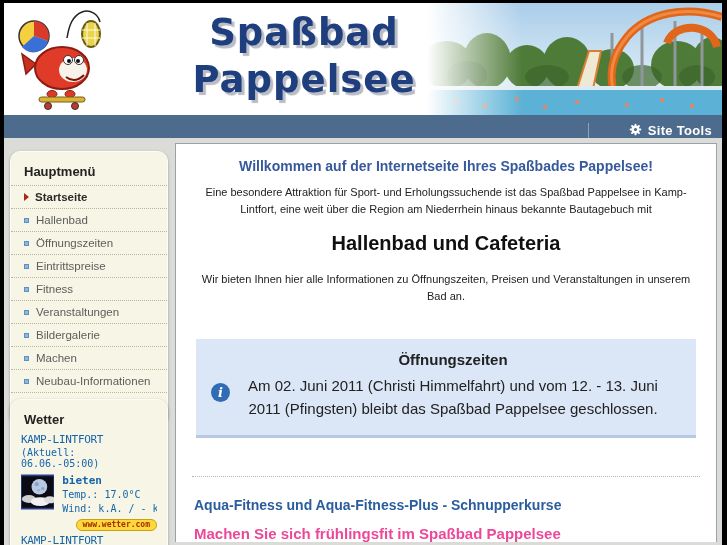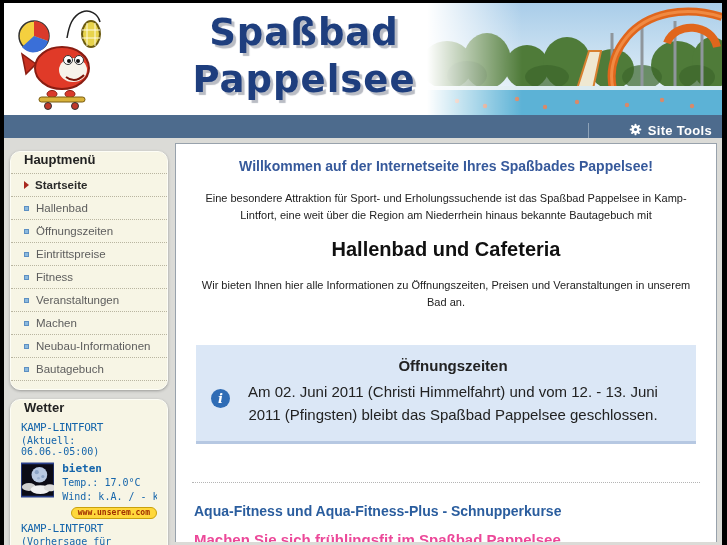--- a/index.html
+++ b/index.html
@@ -19,21 +19,21 @@
   .toolbar-right { position:absolute; right:10px; top:8px; height:100%; display:flex; align-items:flex-start; }
   .st-sep { width:1px; height:15px; background:#8da2b8; margin-right:40px; }
   .st-gear { display:flex; align-items:center; margin-right:6px; }
   .st-label { color:#fff; font-weight:bold; font-size:13px; letter-spacing:.3px; }
 
   
   .side-box { position:absolute; left:6px; width:158px; background:#f7f5e5;
     border:1px solid #fdfdf6; border-radius:10px; box-shadow:0 1px 3px rgba(0,0,0,.3); overflow:hidden; }
   .menu-box { top:148px; }
   .weather-box { top:396px; height:170px; }
-  .box-title { font-size:13px; font-weight:bold; color:#222; padding:0 13px 6px 13px; }
+  .box-title { font-size:13px; font-weight:bold; color:#222; padding:12px 13px 6px 13px; }
 
   .menu-list { list-style:none; padding-bottom:8px; }
   .menu-item { display:flex; align-items:center; padding:5px 12px 5px 13px;
     border-top:1px dotted #b9b5a0; font-size:11.5px; color:#5d5d5d; cursor:pointer; }
   .menu-list .menu-item:last-child { border-bottom:1px dotted #b9b5a0; }
   .menu-item.active { font-weight:bold; color:#2b2b2b; }
   .b-square { width:5px; height:5px; background:#8cbade; border:1px solid #5d8fc2; margin-right:7px; flex:none; }
   .b-arrow { width:0; height:0; border-left:5px solid #a8281e; border-top:4px solid transparent;
     border-bottom:4px solid transparent; margin-right:6px; flex:none; }
 
@@ -46,21 +46,21 @@
   .wx-cond { font-weight:bold; font-size:11px; }
   .wx-badge { display:block; margin:1px 0 3px auto; width:fit-content; background:#ffd83c;
     border:1px solid #c9a10c; border-radius:8px; padding:0 6px 1px 6px;
     font-size:8px; font-weight:bold; color:#a23000; cursor:pointer; }
 
   
   .content { position:absolute; left:171px; top:140px; width:542px; height:399px;
     background:#fff; border:1px solid #98a2ac; border-bottom:none; overflow:hidden;
     color:#222; }
   .c-inner { padding:14px 14px 0 14px; }
-  .h-welcome { text-align:center; font-size:14px; font-weight:bold; color:#36599b; margin-bottom:16px; }
+  .h-welcome { text-align:center; font-size:14px; font-weight:bold; color:#36599b; margin-bottom:10px; }
   .p-center { text-align:center; font-size:11px; line-height:1.55; margin:0 4px 10px 4px; }
   .h-big { text-align:center; font-size:20px; font-weight:bold; color:#101010; margin:14px 0 16px 0; }
 
   .notice { position:relative; margin:34px 6px 0 6px; background:#dbe7f6;
     border-bottom:3px solid #b6c8e2; padding:12px 34px 14px 48px; text-align:center; }
   .notice-title { font-size:15px; font-weight:bold; margin-bottom:6px; }
   .notice-text { font-size:15px; line-height:1.55; }
   .info-ico { position:absolute; left:15px; top:44px; width:19px; height:19px; border-radius:50%;
     background:#2f6cb5; color:#fff; font:italic bold 13px/19px "DejaVu Serif", serif; text-align:center; }
 
@@ -193,20 +193,24 @@
         <span class="b-square"></span>
         <span>Eintrittspreise</span>
       </li>
       <li class="menu-item">
         <span class="b-square"></span>
         <span>Fitness</span>
       </li>
       <li class="menu-item">
         <span class="b-square"></span>
         <span>Veranstaltungen</span>
+      </li>
+      <li class="menu-item">
+        <span class="b-square"></span>
+        <span>Bildergalerie</span>
       </li>
       <li class="menu-item">
         <span class="b-square"></span>
         <span>Machen</span>
       </li>
       <li class="menu-item">
         <span class="b-square"></span>
         <span>Neubau-Informationen</span>
       </li>
       <li class="menu-item">
@@ -231,21 +235,21 @@
           <ellipse cx="9" cy="27" rx="8" ry="4.5" fill="#cfcfcf"></ellipse>
           <ellipse cx="22" cy="30" rx="11" ry="5" fill="#f1f1f1"></ellipse>
           <ellipse cx="33" cy="28" rx="7" ry="4" fill="#dddddd"></ellipse>
         </svg>
         <div class="wx-texts">
           <div class="wx-cond">bieten</div>
           <div>Temp.: 17.0°C</div>
           <div>Wind: k.A. / - kmh</div>
         </div>
       </div>
-      <span class="wx-badge">www.unserem.com</span>
+      <span class="wx-badge">www.wetter.com</span>
       <div class="wx-loc">KAMP-LINTFORT</div>
       <div class="wx-meta">(Vorhersage für 07.06.2011)</div>
 
     </div>
   </div>
 
   <div class="content">
     <div class="c-inner">
       <div class="h-welcome">Willkommen auf der Internetseite Ihres Spaßbades Pappelsee!</div>
       <p class="p-center">Eine besondere Attraktion für Sport- und Erholungssuchende ist das Spaßbad Pappelsee in Kamp-Lintfort, eine weit über die Region am Niederrhein hinaus bekannte Bautagebuch mit</p>

